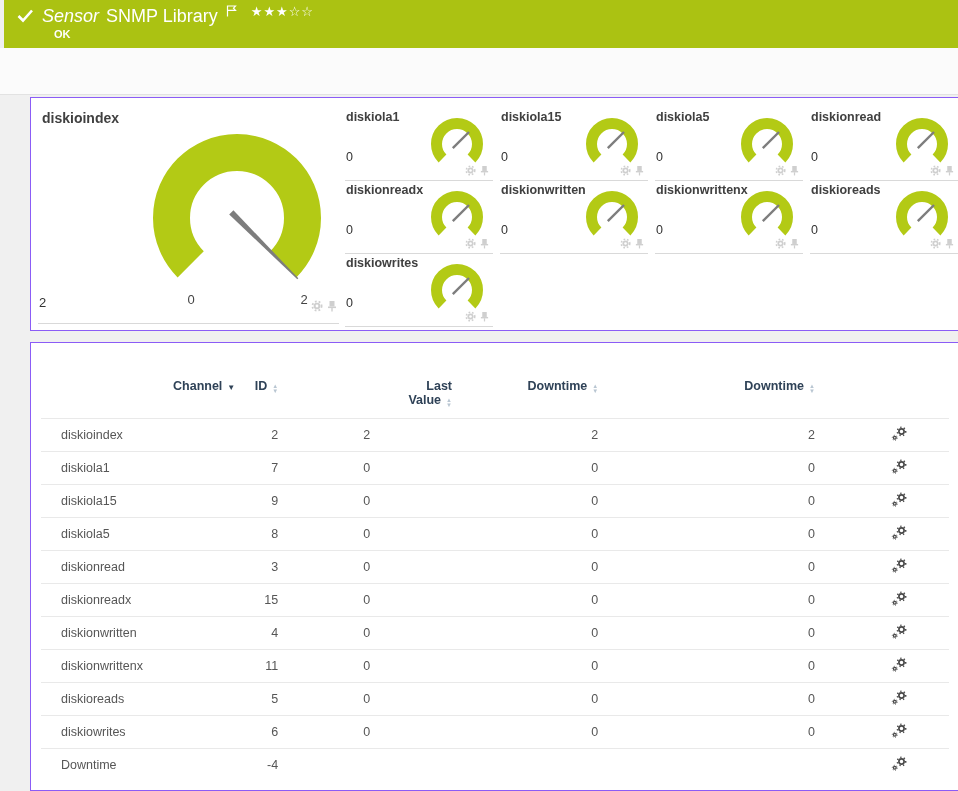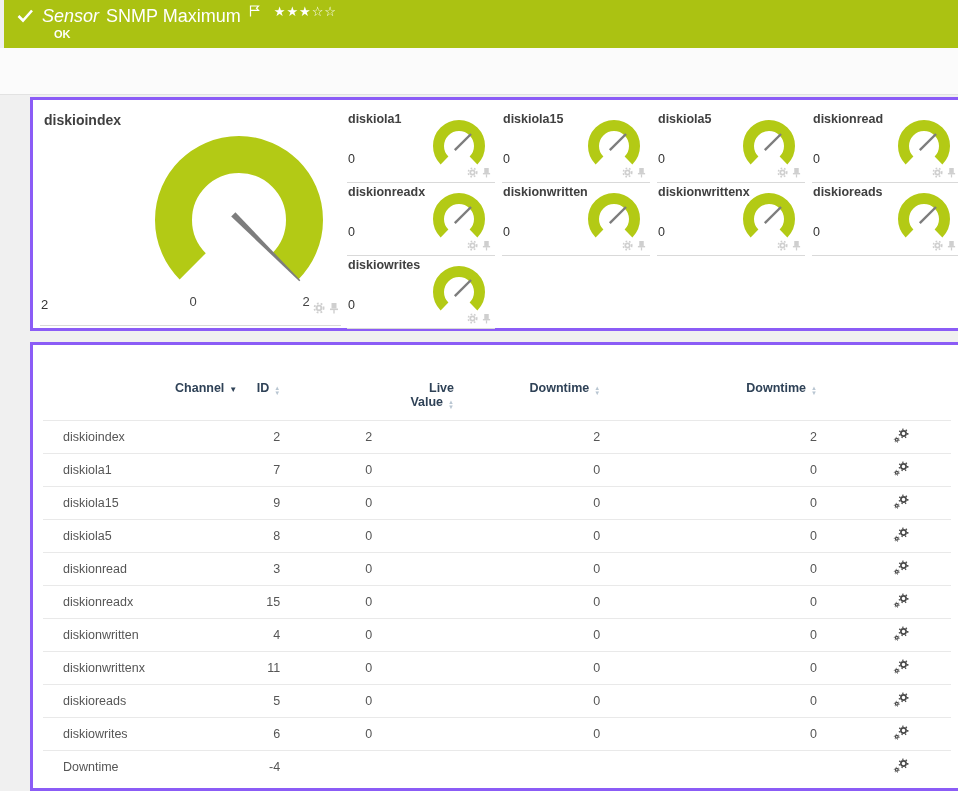--- a/index.html
+++ b/index.html
@@ -22,21 +22,21 @@
   .tab { position:absolute; top:68px; height:26px; display:flex; align-items:center; gap:7px;
     font-size:13.5px; color:#3d3d3d; cursor:pointer; white-space:nowrap; }
   .tab .num { font-weight:bold; color:#333; }
   .tab .word { color:#4a4a4a; }
   .tab-overview { left:40px; width:157px; justify-content:center; color:#2c3e50; font-weight:bold; }
   .tab-overview::after { content:""; position:absolute; left:0; right:0; top:24px; height:3px; background:#27a5da; }
   .tab-live { left:278px; } .tab-2d { left:313px; } .tab-30d { left:410px; } .tab-365d { left:512px; }
   .tab-historic { left:615px; } .tab-log { left:770px; } .tab-settings { left:854px; }
 
   
-  .panel { position:absolute; background:#fff; border:3px solid #8b5cf6; }
+  .panel { position:absolute; background:#fff; border:1px solid #8b5cf6; }
   .gauge-panel { left:30px; top:97px; width:928px; height:234px; border-right:none; }
   .table-panel { left:30px; top:342px; width:928px; height:449px; border-right:none; }
 
   
   .big-cell { position:absolute; left:0; top:0; width:314px; height:234px; }
   .big-name { position:absolute; left:11px; top:12px; font-size:14px; font-weight:bold; color:#404040; }
   .big-svg { position:absolute; left:116px; top:30px; }
   .scale-label { position:absolute; top:194px; width:24px; text-align:center; font-size:13px; color:#444; }
   .scale-min { left:148px; } .scale-max { left:261px; }
   .big-value { position:absolute; left:8px; top:197px; font-size:13px; color:#333; }
@@ -81,21 +81,21 @@
 <body>
 
 <div class="topbar">
   <span class="check">
     <svg width="17" height="14" viewBox="0 0 17 14">
         <polyline points="1.5,7 6,11.5 15,1.5" fill="none" stroke="#fff" stroke-width="2.6"></polyline>
       </svg>
   </span>
   <div class="title-line">
     <span class="type-label">Sensor</span>
-    <span class="sensor-title">SNMP Maximum</span>
+    <span class="sensor-title">SNMP Library</span>
     <span class="flag">
       <svg width="11" height="12" viewBox="0 0 11 12">
           <path d="M1.5 0.5 V11.5 M1.5 1 H9.5 L7.5 3.2 L9.5 5.4 H1.5" fill="none" stroke="#fff" stroke-width="1.2"></path>
         </svg>
     </span>
     <span class="stars">★★★☆☆</span>
   </div>
   <div class="status-ok">OK</div>
 </div>
 
@@ -425,21 +425,21 @@
 
 <div class="panel table-panel">
   <table class="channels">
     <thead>
       <tr>
         <th class="c-channel"><span>Channel</span><span class="sort-desc">▼</span></th>
         <th class="c-id"><span>ID</span><span class="sort">
               <span>▲</span>
               <span>▼</span>
             </span></th>
-        <th class="c-last"><span class="wrapbox"><span>Live Value</span><span class="sort">
+        <th class="c-last"><span class="wrapbox"><span>Last Value</span><span class="sort">
                 <span>▲</span>
                 <span>▼</span>
               </span></span></th>
         <th class="c-min"><span>Downtime</span><span class="sort">
               <span>▲</span>
               <span>▼</span>
             </span></th>
         <th class="c-max"><span>Downtime</span><span class="sort">
               <span>▲</span>
               <span>▼</span>

